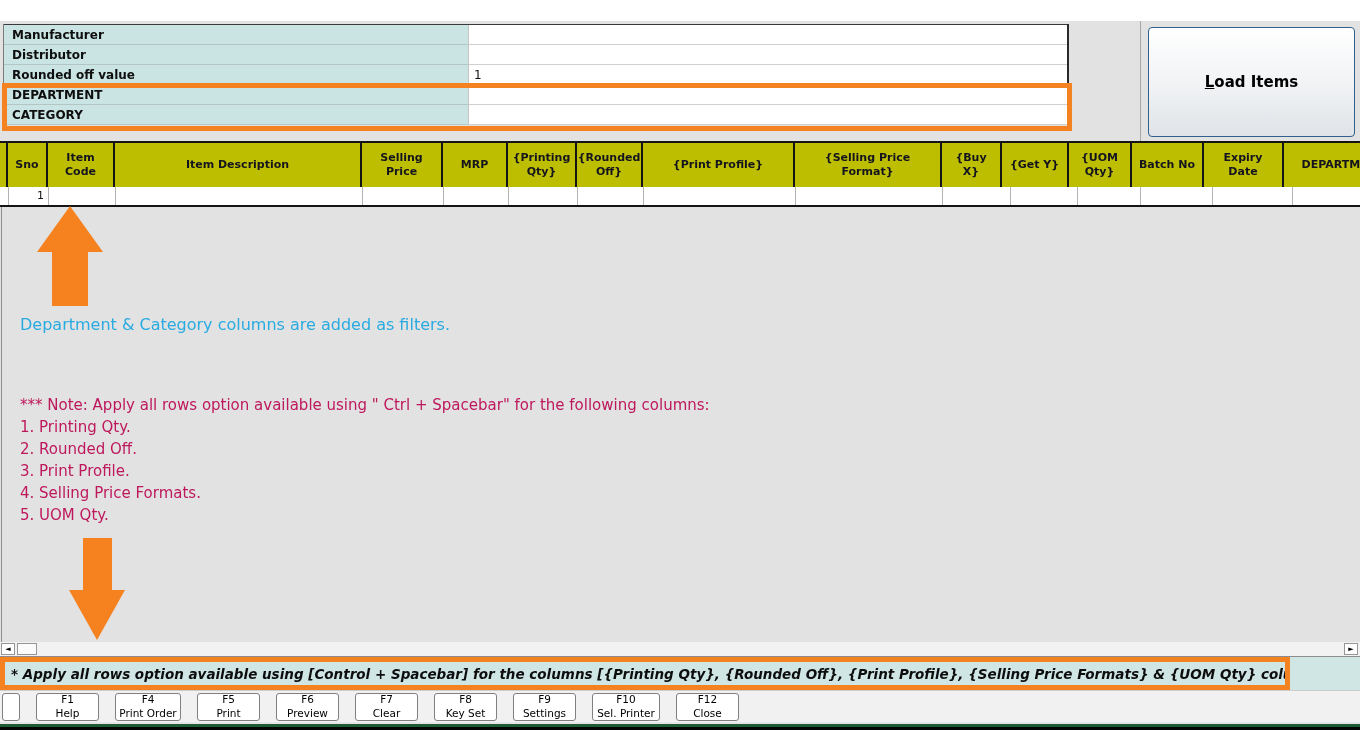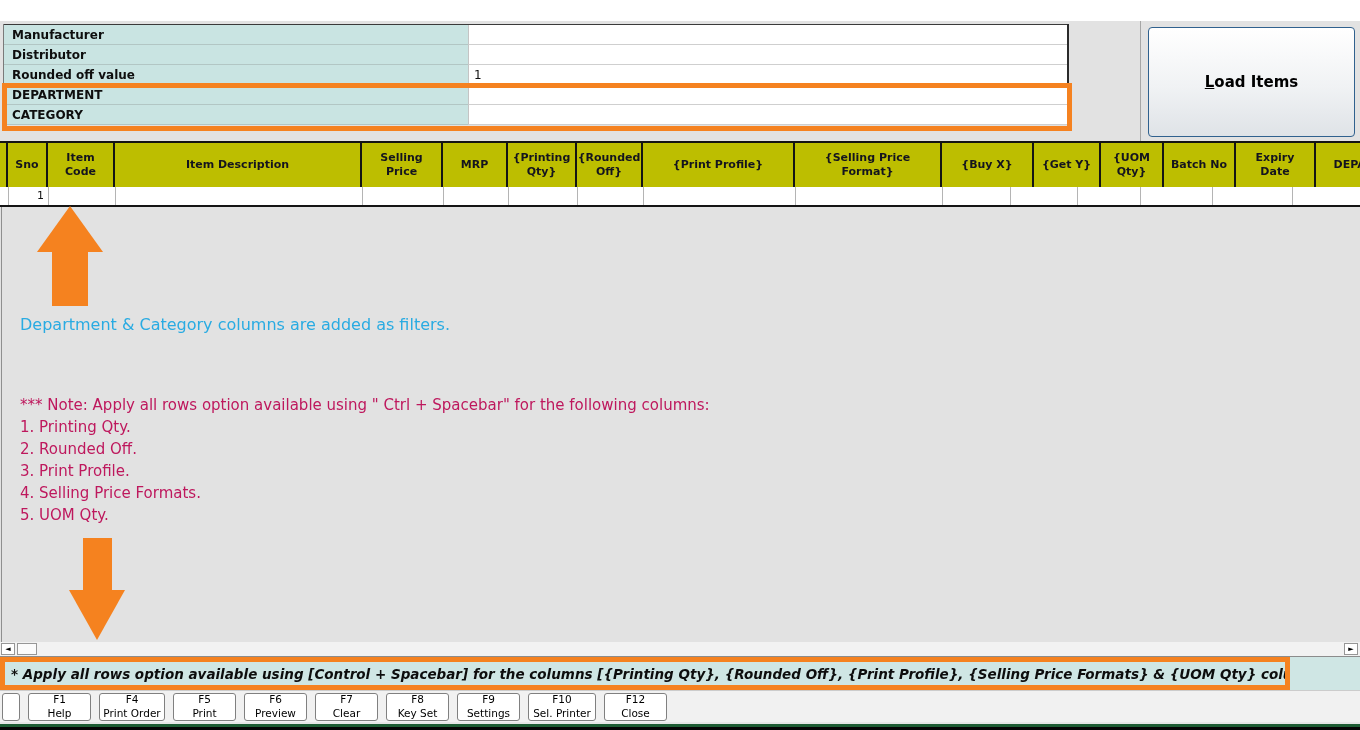--- a/index.html
+++ b/index.html
@@ -76,21 +76,21 @@
   
   .statusbar { position:absolute; left:0; top:657px; width:1360px; height:33px; background:#cfe6e4; }
   .status-box { position:absolute; left:0; top:0; width:1290px; height:33px;
     border:5px solid #f58220; box-sizing:border-box; background:#cfe6e4;
     display:flex; align-items:center; padding-left:6px; overflow:hidden; }
   .status-text { font-weight:bold; font-style:italic; font-size:13.5px; color:#0d0d0d; white-space:nowrap; }
 
   
   .fkeybar { position:absolute; left:0; top:690px; width:1360px; height:32px;
     background:#f1f1f1; border-top:1px solid #cccccc; box-sizing:border-box; }
-  .fkeys { position:absolute; left:2px; top:2px; display:flex; gap:8px; }
+  .fkeys { position:absolute; left:2px; top:2px; display:flex; gap:16px; }
   .fkey { width:63px; height:28px; border:1px solid #808080; border-radius:3px; background:#ffffff;
     font-size:10.5px; color:#000; text-align:center; line-height:1.3; padding-top:0;
     box-sizing:border-box; cursor:pointer; display:flex; flex-direction:column; justify-content:center; }
   .fkey.empty { width:18px; }
   .fkey.w66 { width:66px;text-align:center; }
   .fkey.w68 { width:68px; }
 
   .strip1 { position:absolute; left:0; top:722px; width:1360px; height:2px; background:#e6e6e6; }
   .strip2 { position:absolute; left:0; top:724px; width:1360px; height:3px; background:#1d5c33; }
   .strip3 { position:absolute; left:0; top:727px; width:1360px; height:3px; background:#050505; }
@@ -136,21 +136,21 @@
     <div class="th filler" style="width:8px"></div>
     <div class="th" style="width:40px">Sno</div>
     <div class="th" style="width:67px">Item Code</div>
     <div class="th" style="width:247px">Item Description</div>
     <div class="th" style="width:81px">Selling Price</div>
     <div class="th" style="width:65px">MRP</div>
     <div class="th" style="width:69px">{Printing Qty}</div>
     <div class="th" style="width:66px">{Rounded Off}</div>
     <div class="th" style="width:152px">{Print Profile}</div>
     <div class="th" style="width:147px">{Selling Price Format}</div>
-    <div class="th" style="width:92px">{Buy X}</div>
+    <div class="th" style="width:60px">{Buy X}</div>
     <div class="th" style="width:67px">{Get Y}</div>
     <div class="th" style="width:63px">{UOM Qty}</div>
     <div class="th" style="width:72px">Batch No</div>
     <div class="th" style="width:80px">Expiry Date</div>
     <div class="th" style="width:120px">DEPARTMENT</div>
   </div>
 
   <div class="trow">
     <div class="td" style="width:8px"></div>
     <div class="td num" style="width:40px">1</div>

